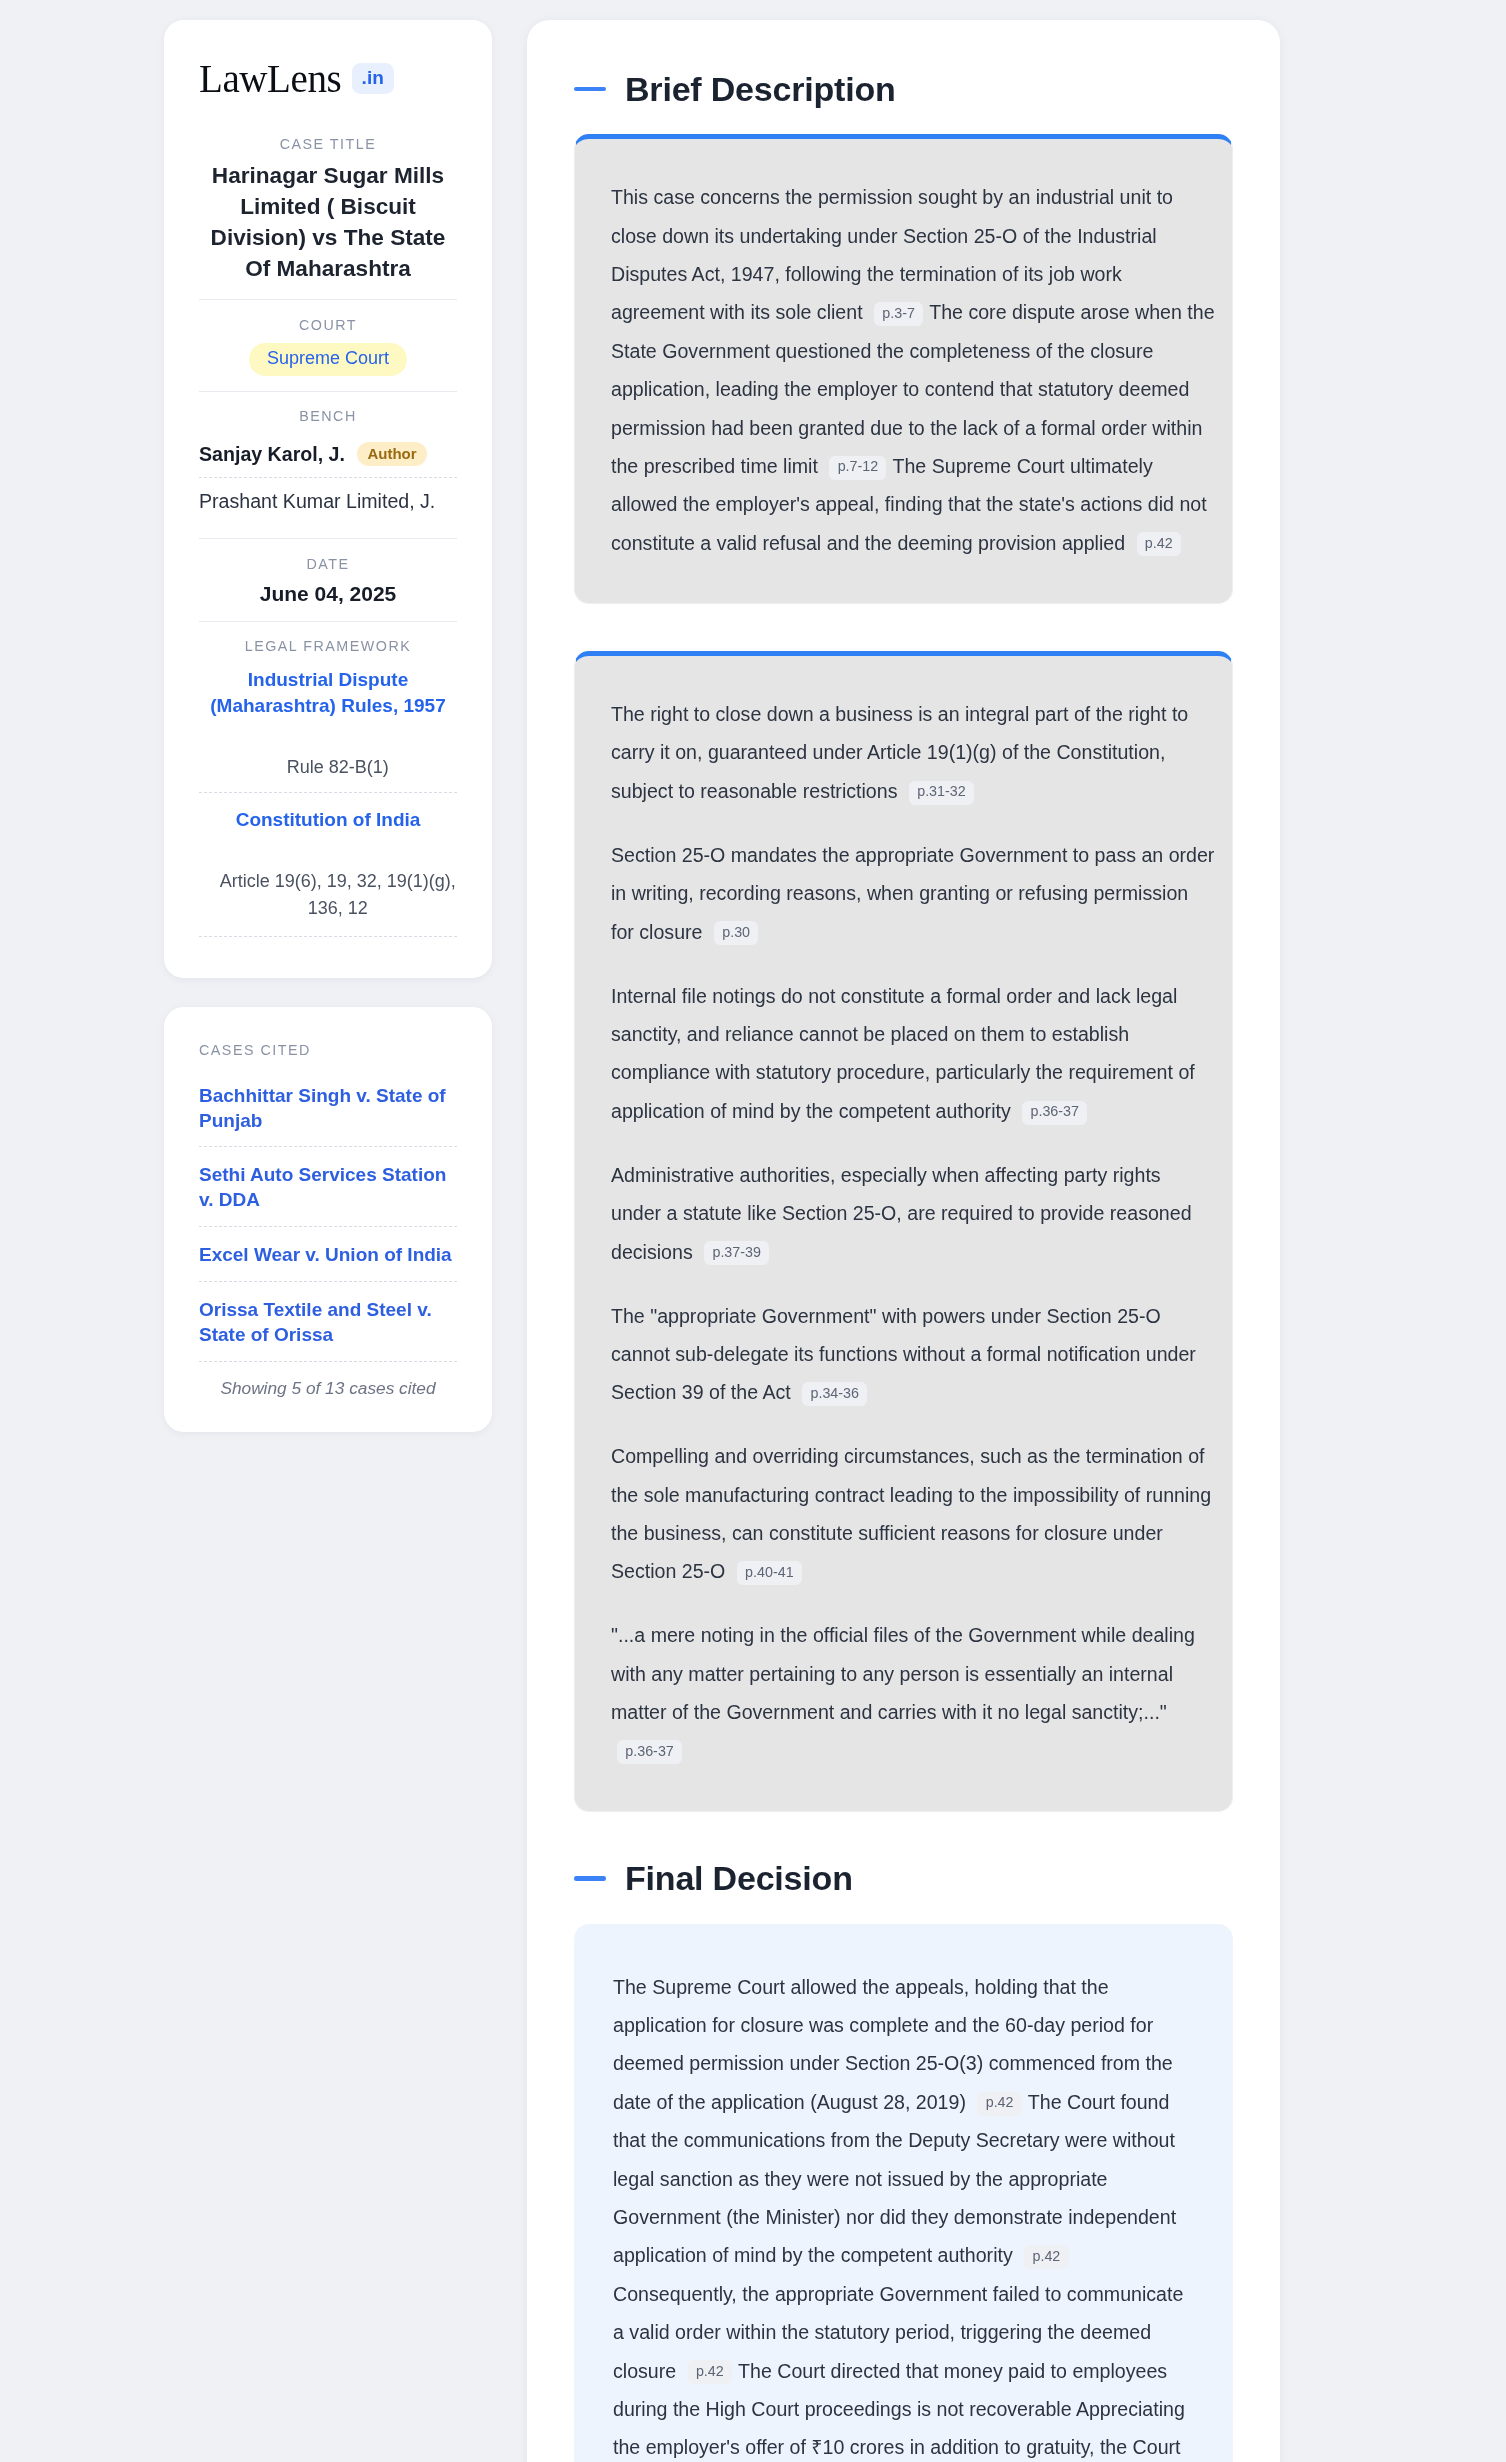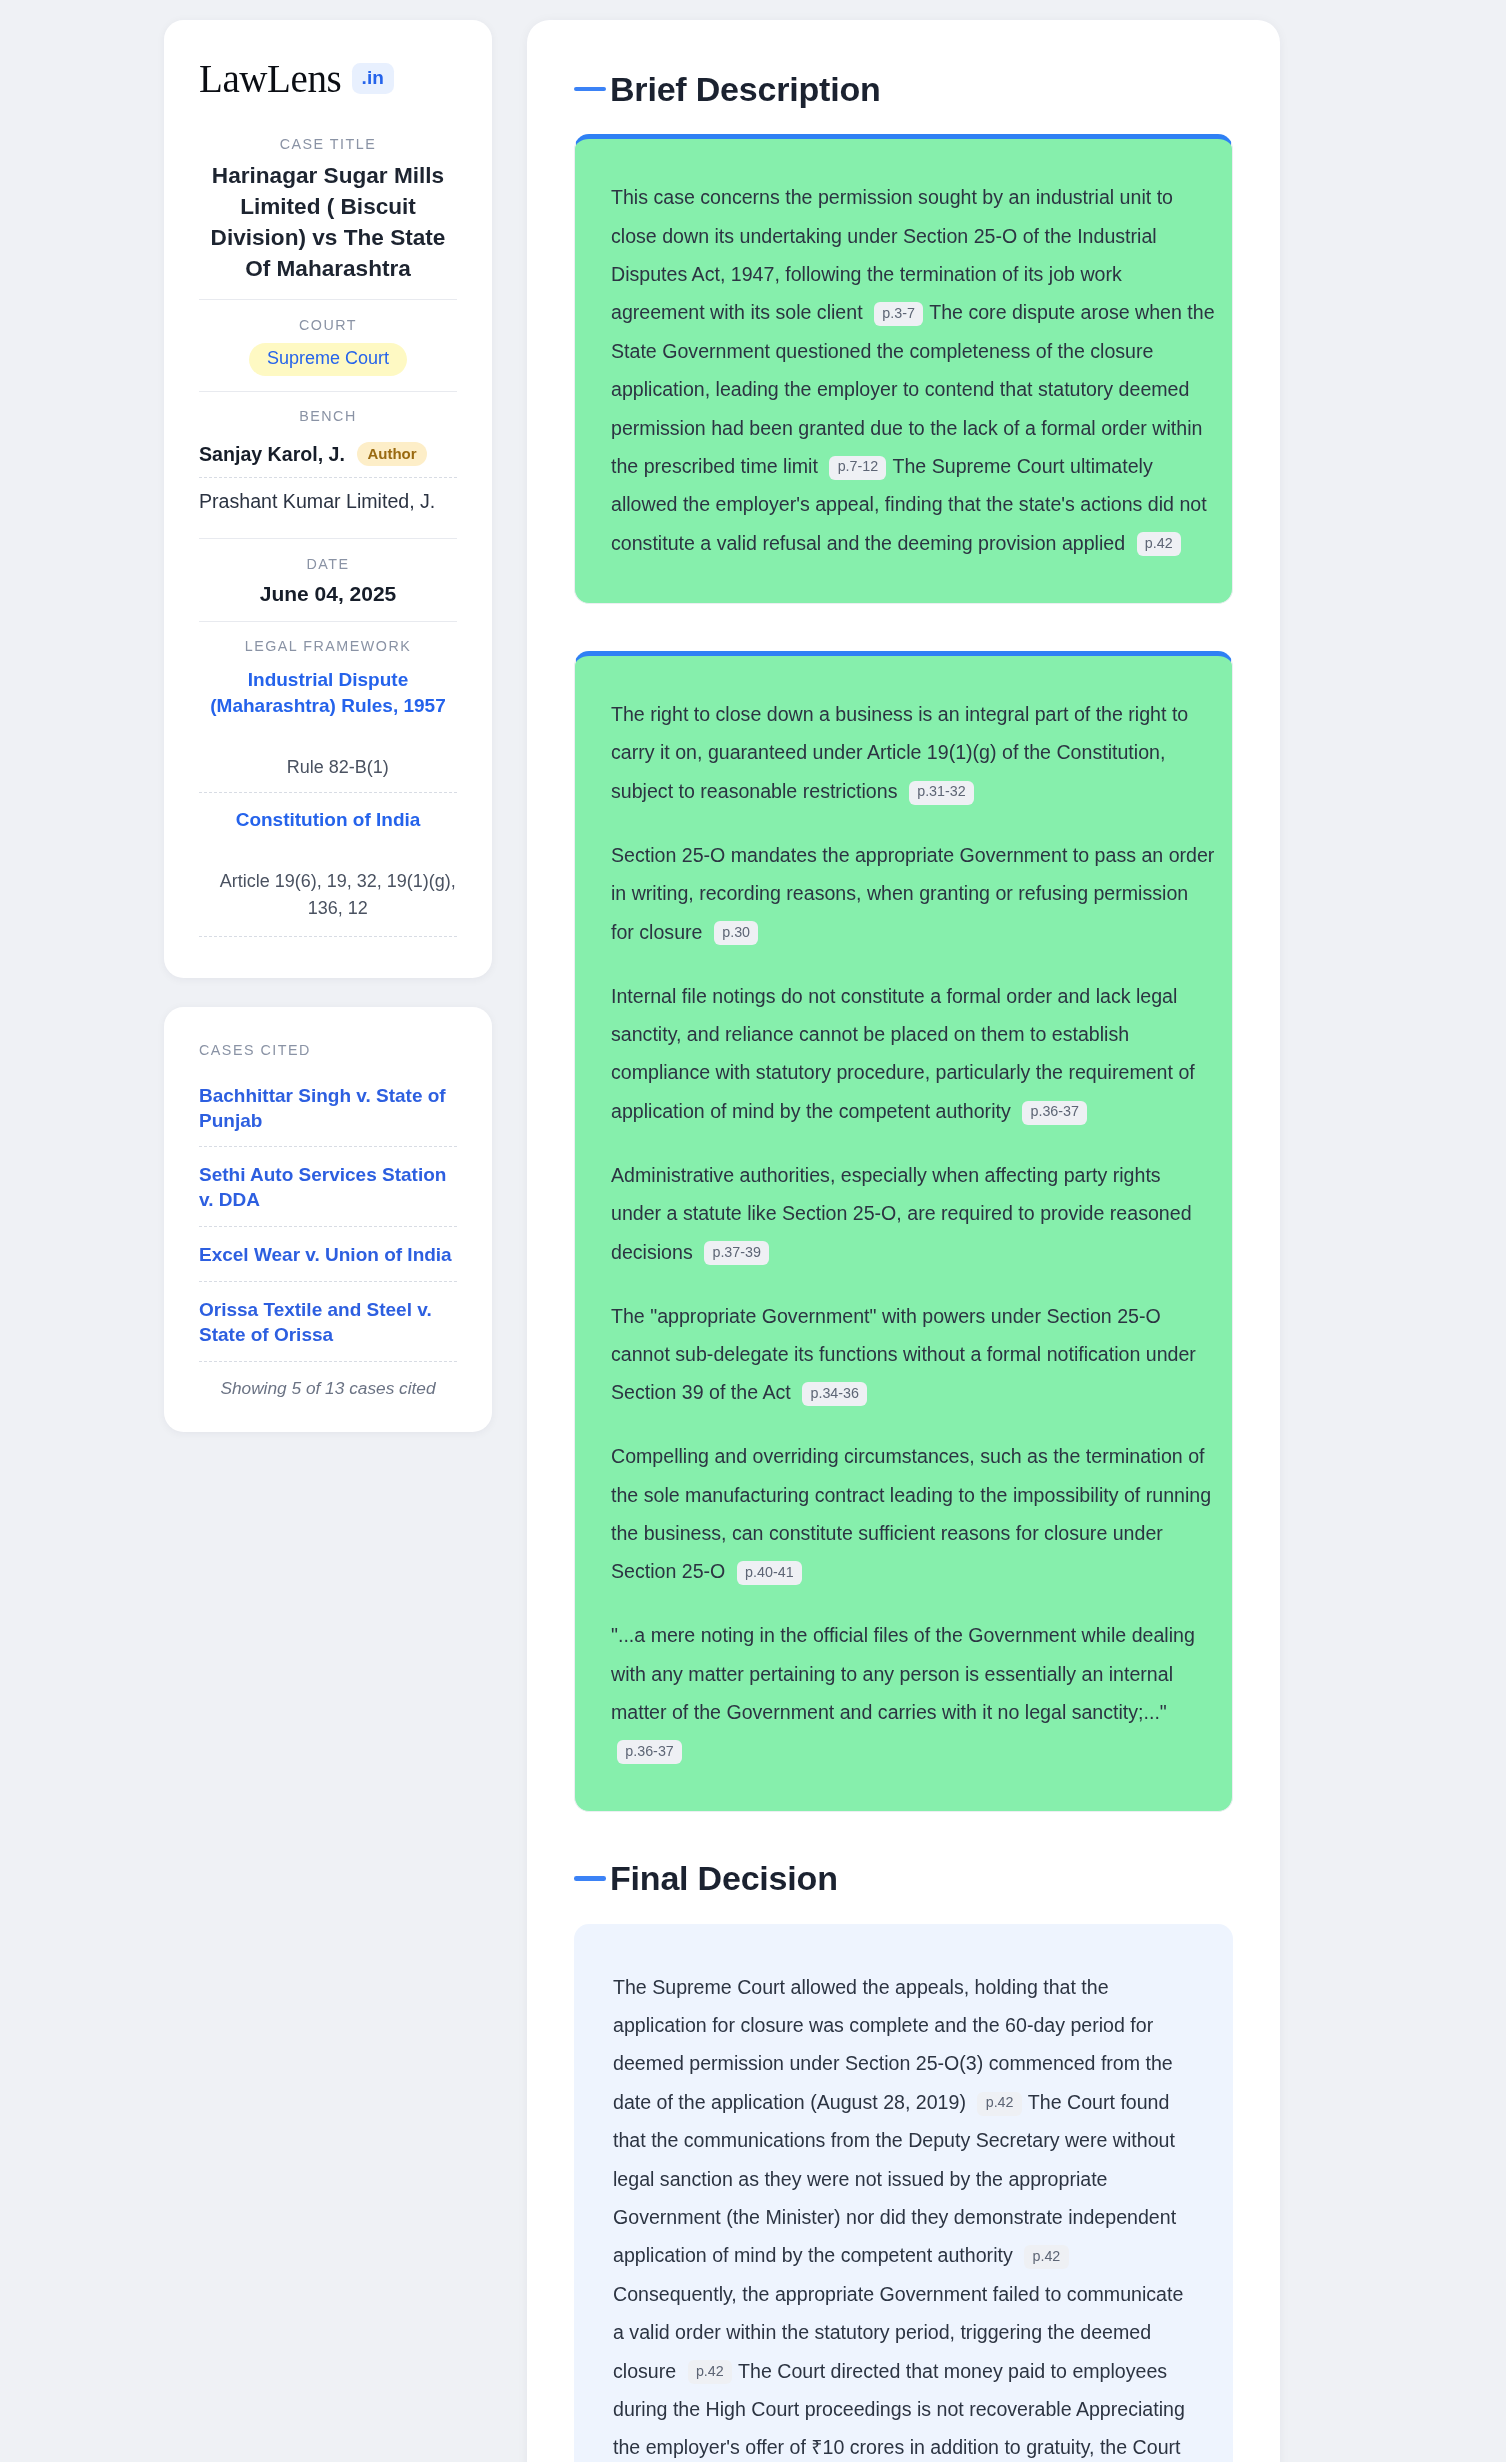--- a/index.html
+++ b/index.html
@@ -165,40 +165,40 @@
     border-radius: 22.6px;
     box-shadow: 0 1.5px 10.5px rgba(18, 28, 52, 0.05);
     padding: 50px 47px 90px 47px;
   }
 
   .section + .section { margin-top: 47px; }
 
   .section-head {
     display: flex;
     align-items: center;
-    gap: 4px;
+    gap: 19px;
     margin-bottom: 25.6px;
   }
   .head-dash {
     width: 32px;
     height: 4.5px;
     border-radius: 2.3px;
     background: #3b82f6;
     flex: 0 0 32px;
   }
   .head-title {
     font-size: 34px;
     font-weight: 700;
     color: #1b2230;
     letter-spacing: -0.2px;
   }
 
   .panel {
     border-radius: 15px;
-    background: #86efac;
+    background: #e5e5e5;
     border: 0.8px solid #eceef2;
     border-top: 5.3px solid #2f80f4;
     padding: 39px 16px 41px 36px;
   }
 
   .panel-decision {
     border-radius: 15px;
     background: #eef4fe;
     border: none;
     padding: 44px 39px 98px 39px;

